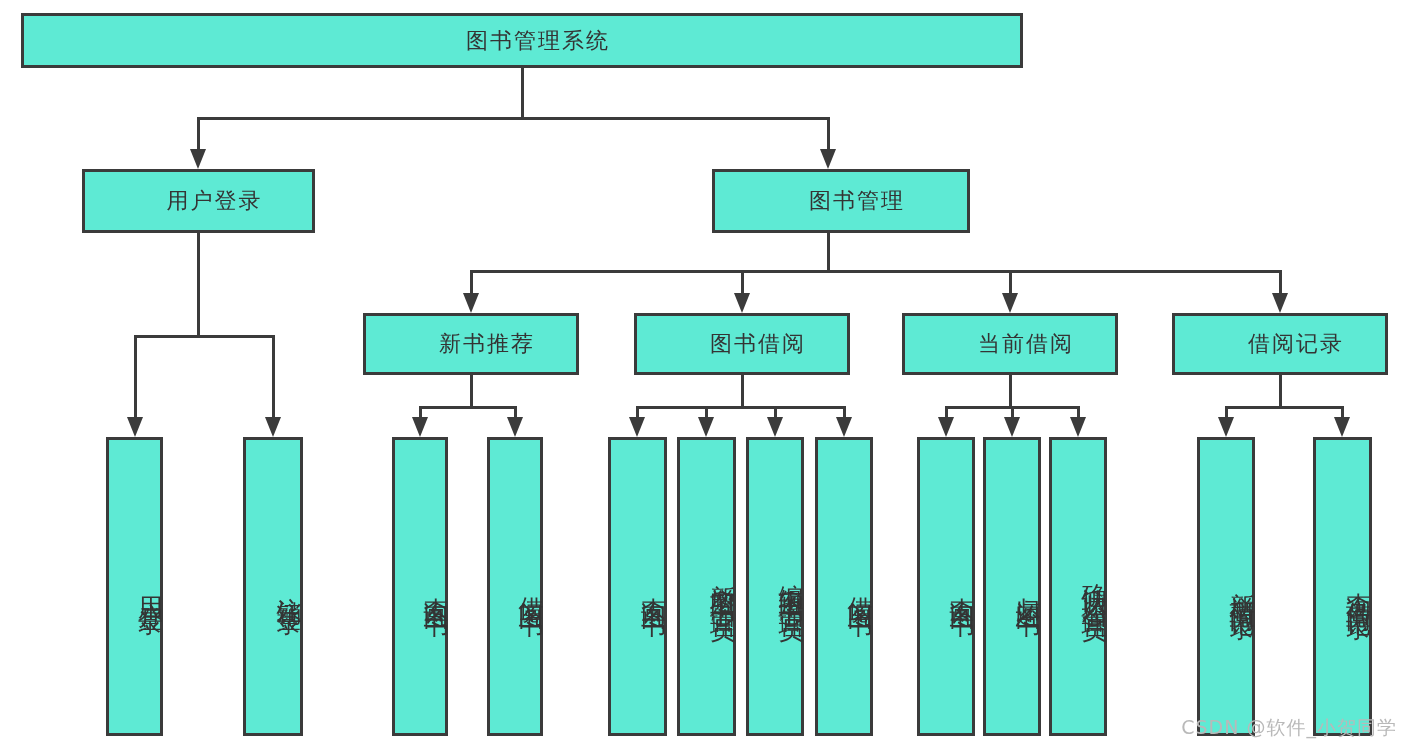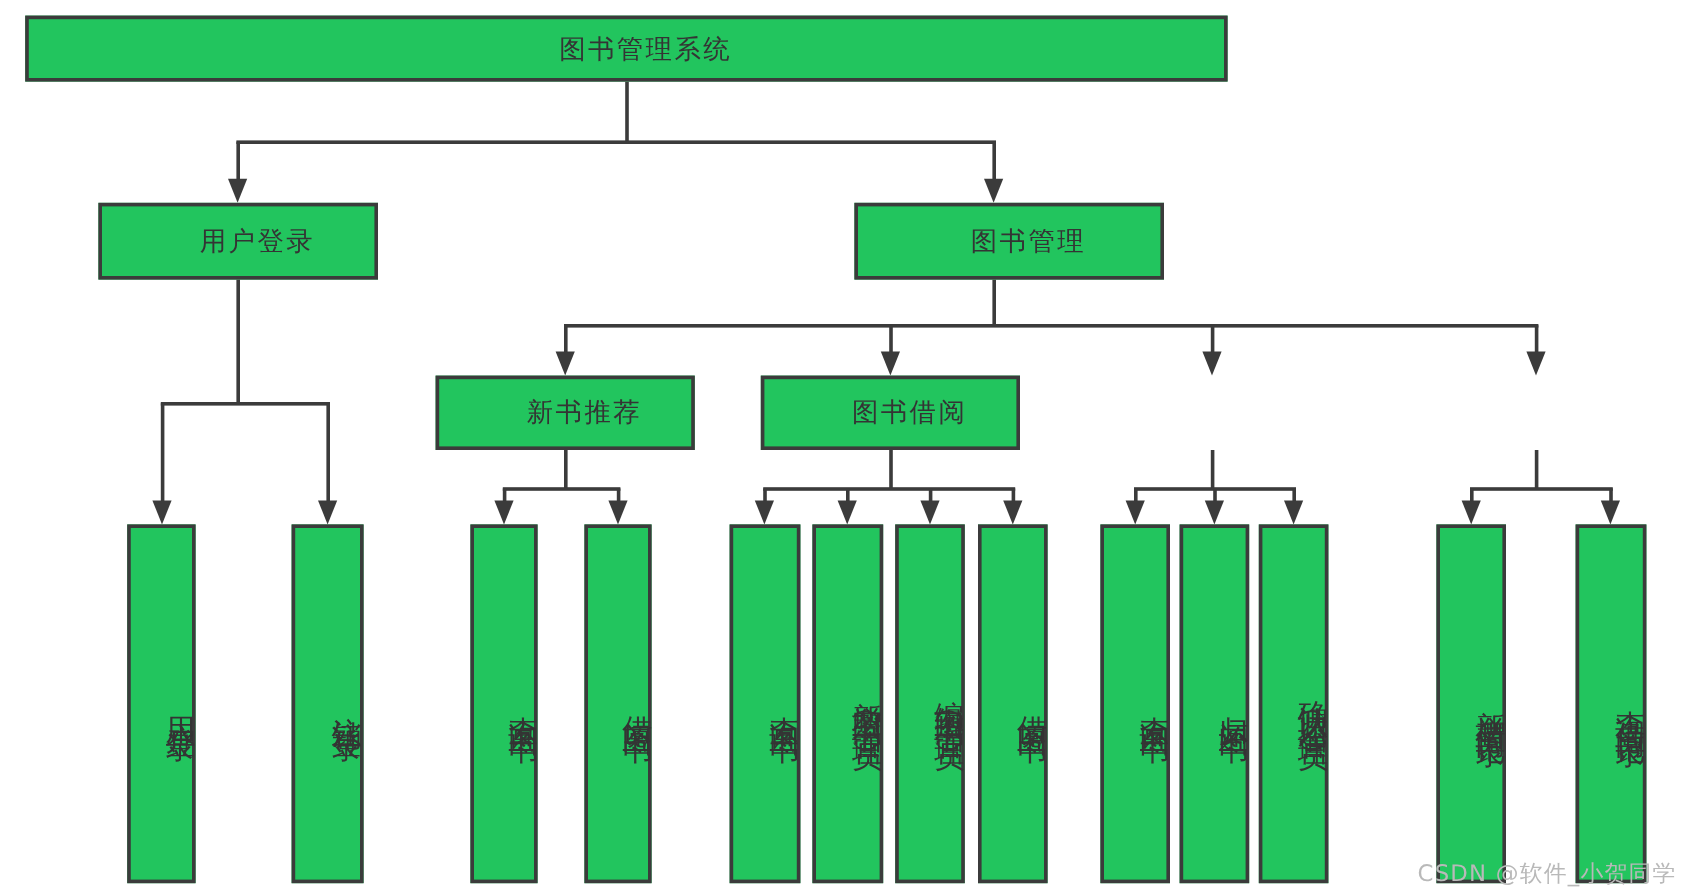--- a/index.html
+++ b/index.html
@@ -15,21 +15,21 @@
     width: 1405px;
     height: 747px;
     background: var(--bg);
     font-family: "DejaVu Sans", "Liberation Sans", sans-serif;
     overflow: hidden;
   }
   .node {
     position: absolute;
     box-sizing: border-box;
     border: 3px solid var(--border);
-    background: #22c55e;
+    background: #5eead4;
     display: flex;
     align-items: center;
     justify-content: center;
     color: var(--text);
     padding-left: 32px;
   }
   .h-node {
     font-size: 22px;
     letter-spacing: 2px;
     white-space: nowrap;
@@ -120,20 +120,22 @@
       <div class="arrowhead" style="left: 1334px; top: 417px;"></div>
     </div>
 
   <div class="node h-node" style="left:21px;top:13px;width:1002px;height:55px">图书管理系统</div>
 
   <div class="node h-node" style="left:82px;top:169px;width:233px;height:64px">用户登录</div>
   <div class="node h-node" style="left:712px;top:169px;width:258px;height:64px">图书管理</div>
 
   <div class="node h-node" style="left:363px;top:313px;width:216px;height:62px">新书推荐</div>
   <div class="node h-node" style="left:634px;top:313px;width:216px;height:62px">图书借阅</div>
+  <div class="node h-node" style="left:902px;top:313px;width:216px;height:62px">当前借阅</div>
+  <div class="node h-node" style="left:1172px;top:313px;width:216px;height:62px">借阅记录</div>
 
   <div class="node v-node" style="left:106px;top:437px;width:57px;height:299px">用户登录</div>
   <div class="node v-node" style="left:243px;top:437px;width:60px;height:299px">注销登录</div>
 
   <div class="node v-node" style="left:392px;top:437px;width:56px;height:299px">查询图书</div>
   <div class="node v-node" style="left:487px;top:437px;width:56px;height:299px">借阅图书</div>
 
   <div class="node v-node" style="left:608px;top:437px;width:59px;height:299px">查询图书</div>
   <div class="node v-node" style="left:677px;top:437px;width:59px;height:299px">新增图书（管理员）</div>
   <div class="node v-node" style="left:746px;top:437px;width:58px;height:299px">编辑图书（管理员）</div>

